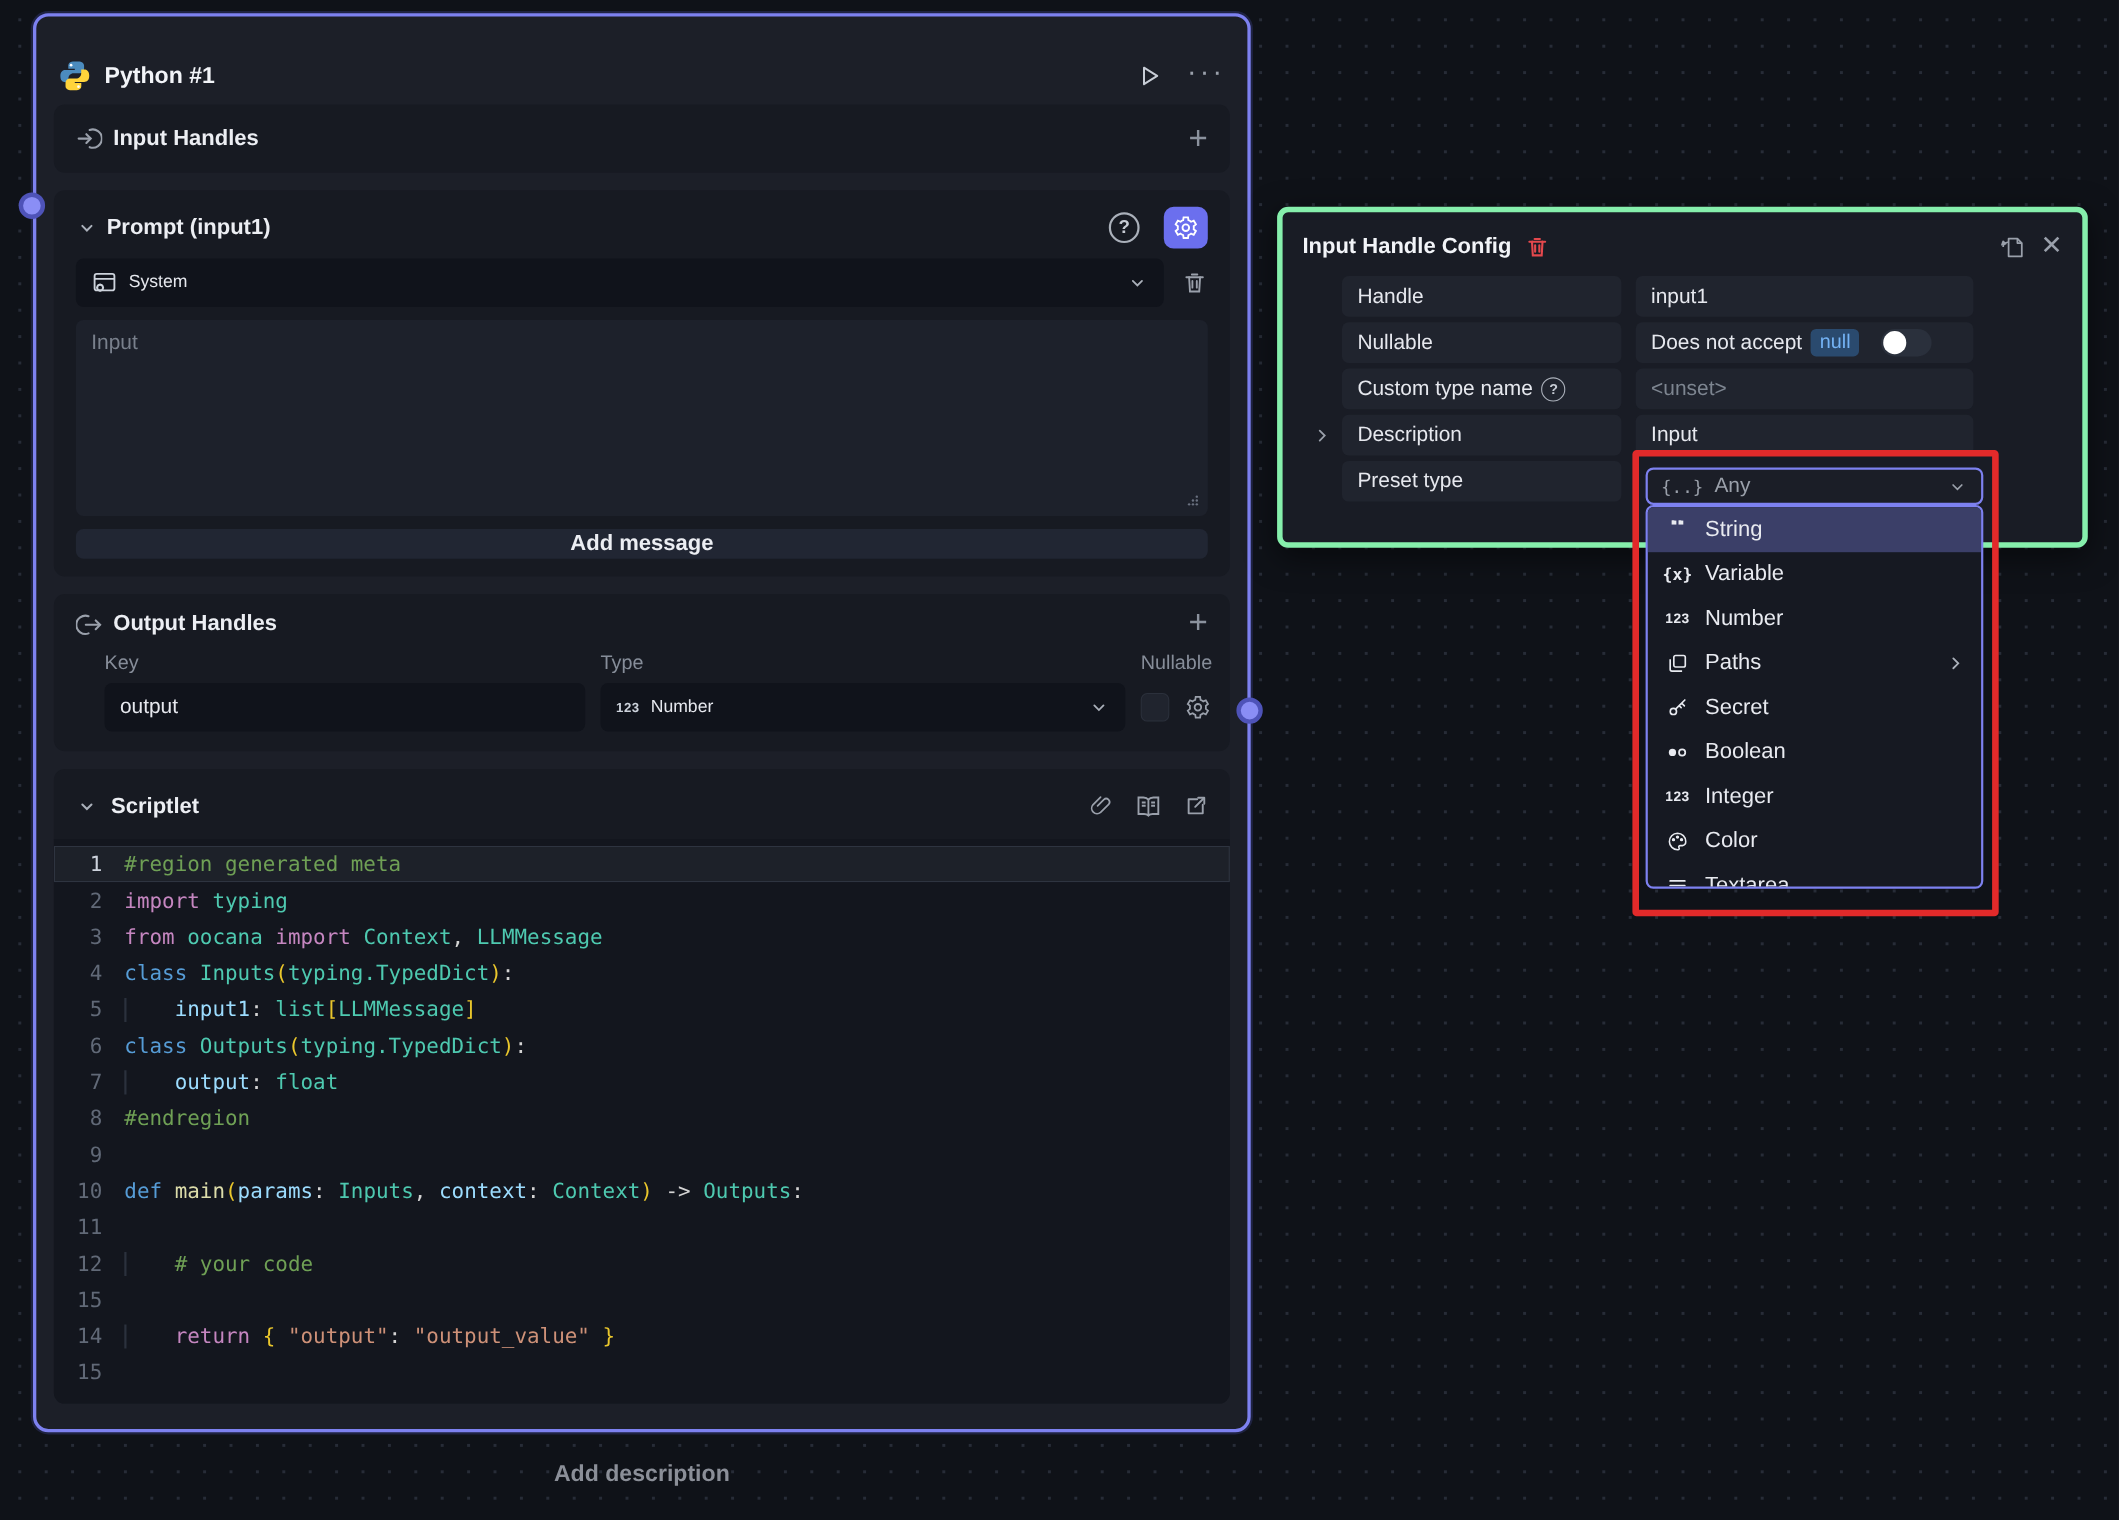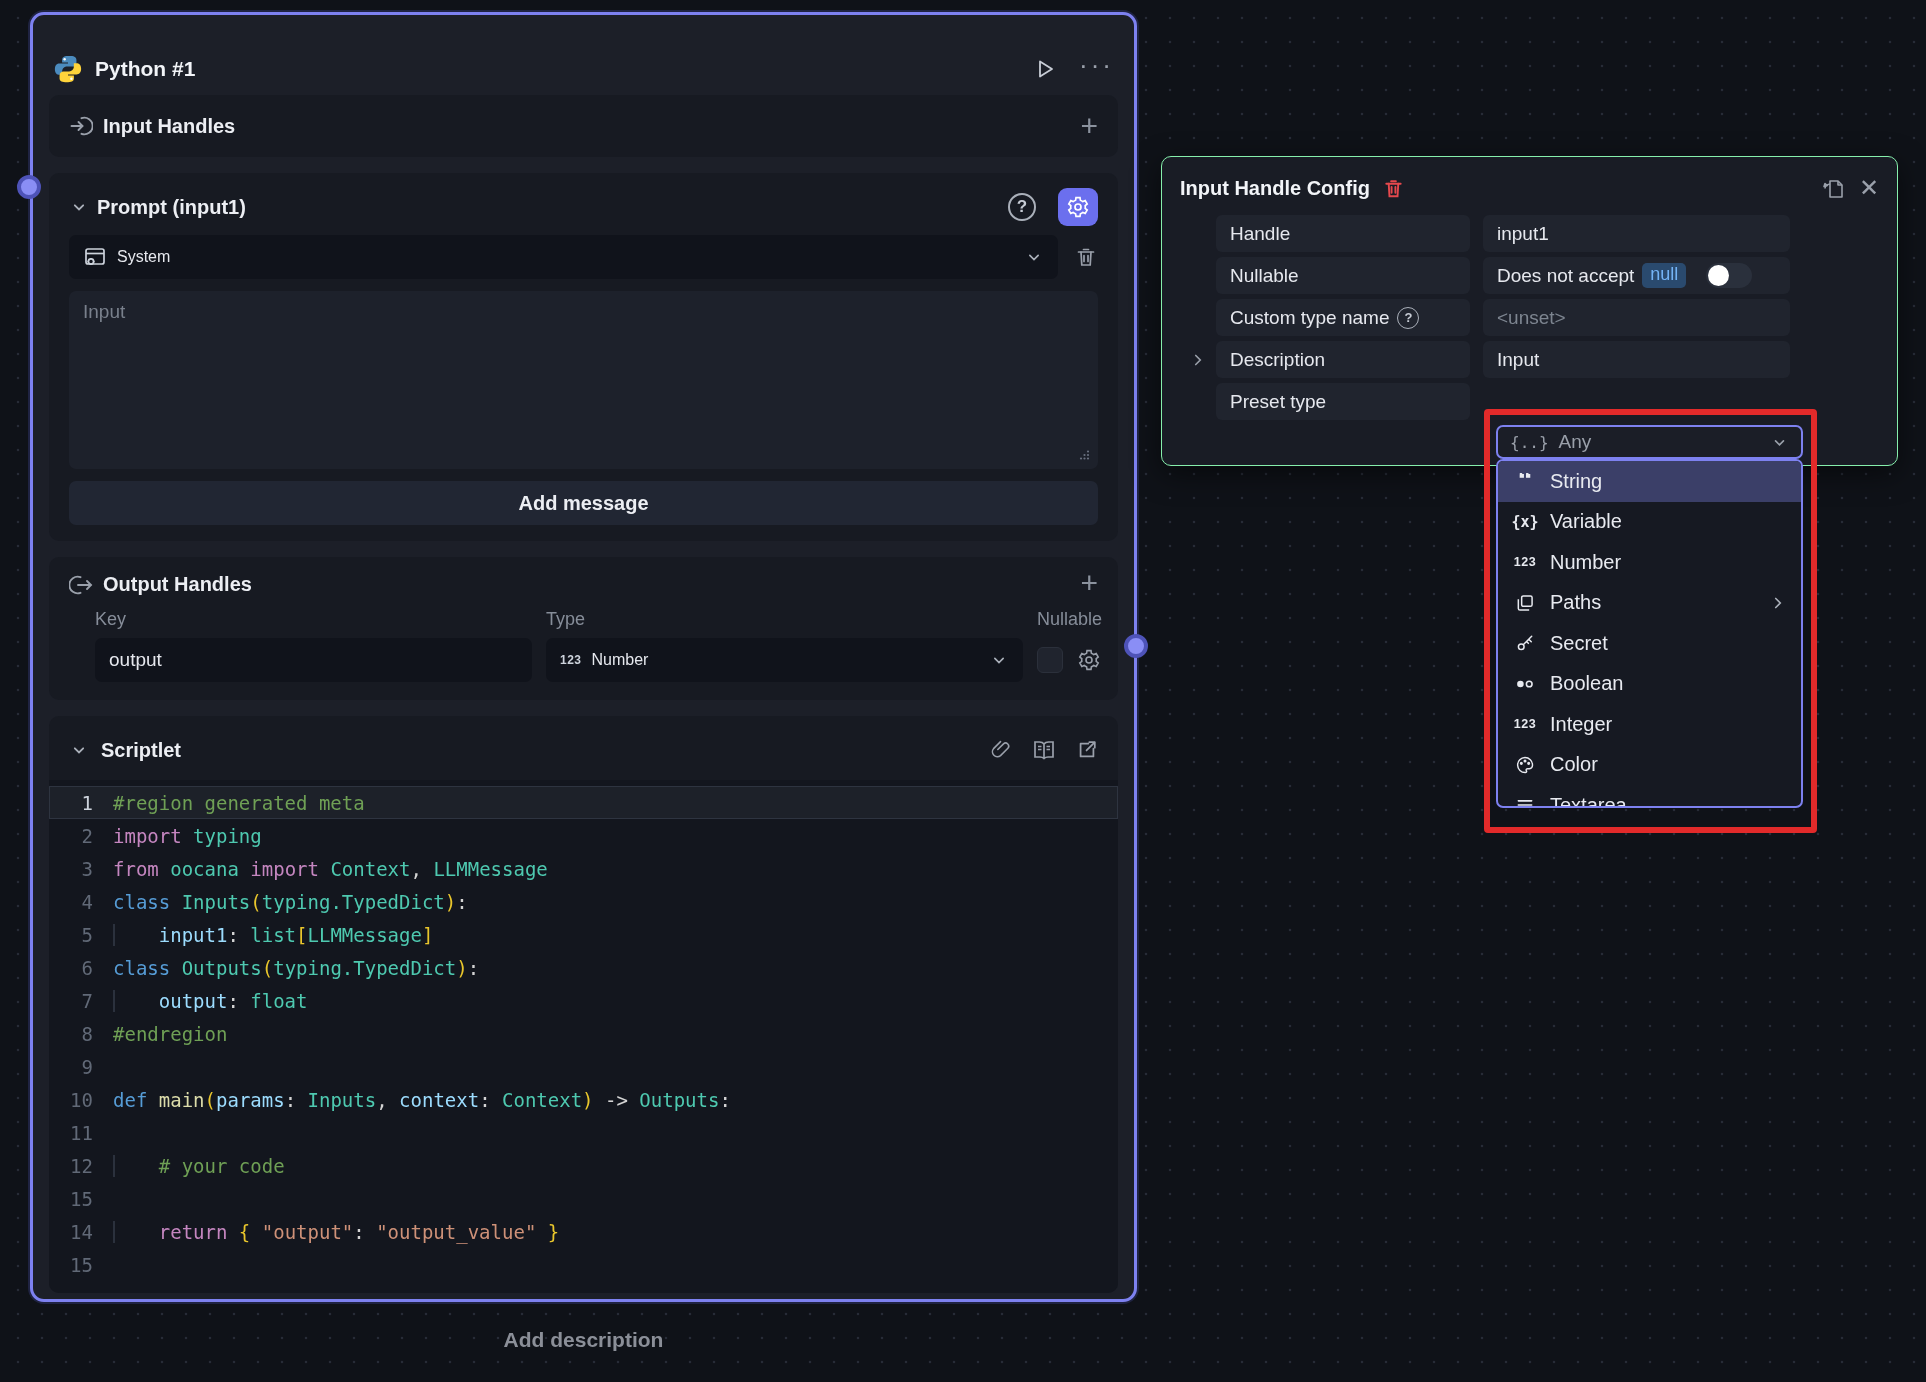--- a/index.html
+++ b/index.html
@@ -42,21 +42,21 @@
   .gear-btn { width:40px; height:38px; border-radius:9px; background:#6b6fee; display:flex; align-items:center;
               justify-content:center; margin-left:14px; cursor:pointer; }
   .select-row { display:flex; align-items:center; margin-top:10px; gap:16px; }
   .select-box { flex:1; height:44px; background:#10131b; border-radius:7px; display:flex; align-items:center;
                 padding:0 14px; gap:10px; cursor:pointer; }
   .select-label { font-size:16px; color:#e6e8ee; flex:1; }
   .prompt-textarea { margin-top:12px; height:178px; background:#1d212b; border-radius:7px; position:relative;
                      padding:10px 14px; }
   .prompt-textarea .ph { color:#79808c; font-size:19px; }
   .grip { position:absolute; right:8px; bottom:8px; }
-  .add-msg-btn { margin-top:12px; height:44px; background:#212633; border-radius:7px; display:flex;
+  .add-msg-btn { margin-top:12px; height:27px; background:#212633; border-radius:7px; display:flex;
                  align-items:center; justify-content:center; font-size:20px; font-weight:600; color:#eceef3; cursor:pointer; }
 
   .oh-panel { padding:16px 20px 18px; }
   .oh-cols { display:grid; grid-template-columns:437px 477px 1fr; gap:14px; padding-left:26px; margin-top:12px;
              color:#868d99; font-size:18px; }
   .oh-cols .right { text-align:right; padding-right:2px; }
   .oh-row { display:grid; grid-template-columns:437px 477px 26px 26px; gap:14px; padding-left:26px; margin-top:8px;
             align-items:center; }
   .field { height:44px; background:#10131b; border-radius:7px; display:flex; align-items:center; padding:0 14px;
            font-size:19px; color:#e6e8ee; gap:10px; }
@@ -80,22 +80,22 @@
   .add-desc { position:absolute; left:30px; top:1328px; width:1107px; text-align:center;
               color:#8b8f98; font-size:21px; font-weight:bold; cursor:pointer; }
 
   
   .handle-dot { position:absolute; width:24px; height:24px; border-radius:50%; background:#8a8ef5;
                 border:4px solid #4e53b8; cursor:crosshair; z-index:3; }
   .handle-in  { left:17px;  top:175px; }
   .handle-out { left:1124px; top:634px; }
 
   
-  .config { position:absolute; left:1161px; top:156px; width:737px; height:310px; background:#191c25;
-            border:1px solid #86efac; border-radius:10px; padding:14px 18px;
+  .config { position:absolute; left:1161px; top:188px; width:737px; height:310px; background:#191c25;
+            border:5px solid #86efac; border-radius:10px; padding:14px 18px;
             box-shadow:0 8px 28px rgba(0,0,0,.5); }
   .config-head { display:flex; align-items:center; gap:12px; height:34px; }
   .config-title { font-size:20px; font-weight:bold; color:#f2f4f8; }
   .config-head .spacer { flex:1; }
   .close-x { color:#9aa0ab; font-size:24px; cursor:pointer; line-height:20px; }
   .cfg-rows { margin-top:10px; }
   .cfg-row { display:grid; grid-template-columns:36px 267px 307px; align-items:center; height:37px; margin-bottom:5px; }
   .cfg-cell { background:#20242e; border-radius:6px; height:37px; display:flex; align-items:center;
               padding:0 14px; font-size:19px; color:#e6e8ee; gap:8px; }
   .cfg-label { margin-right:13px; }

